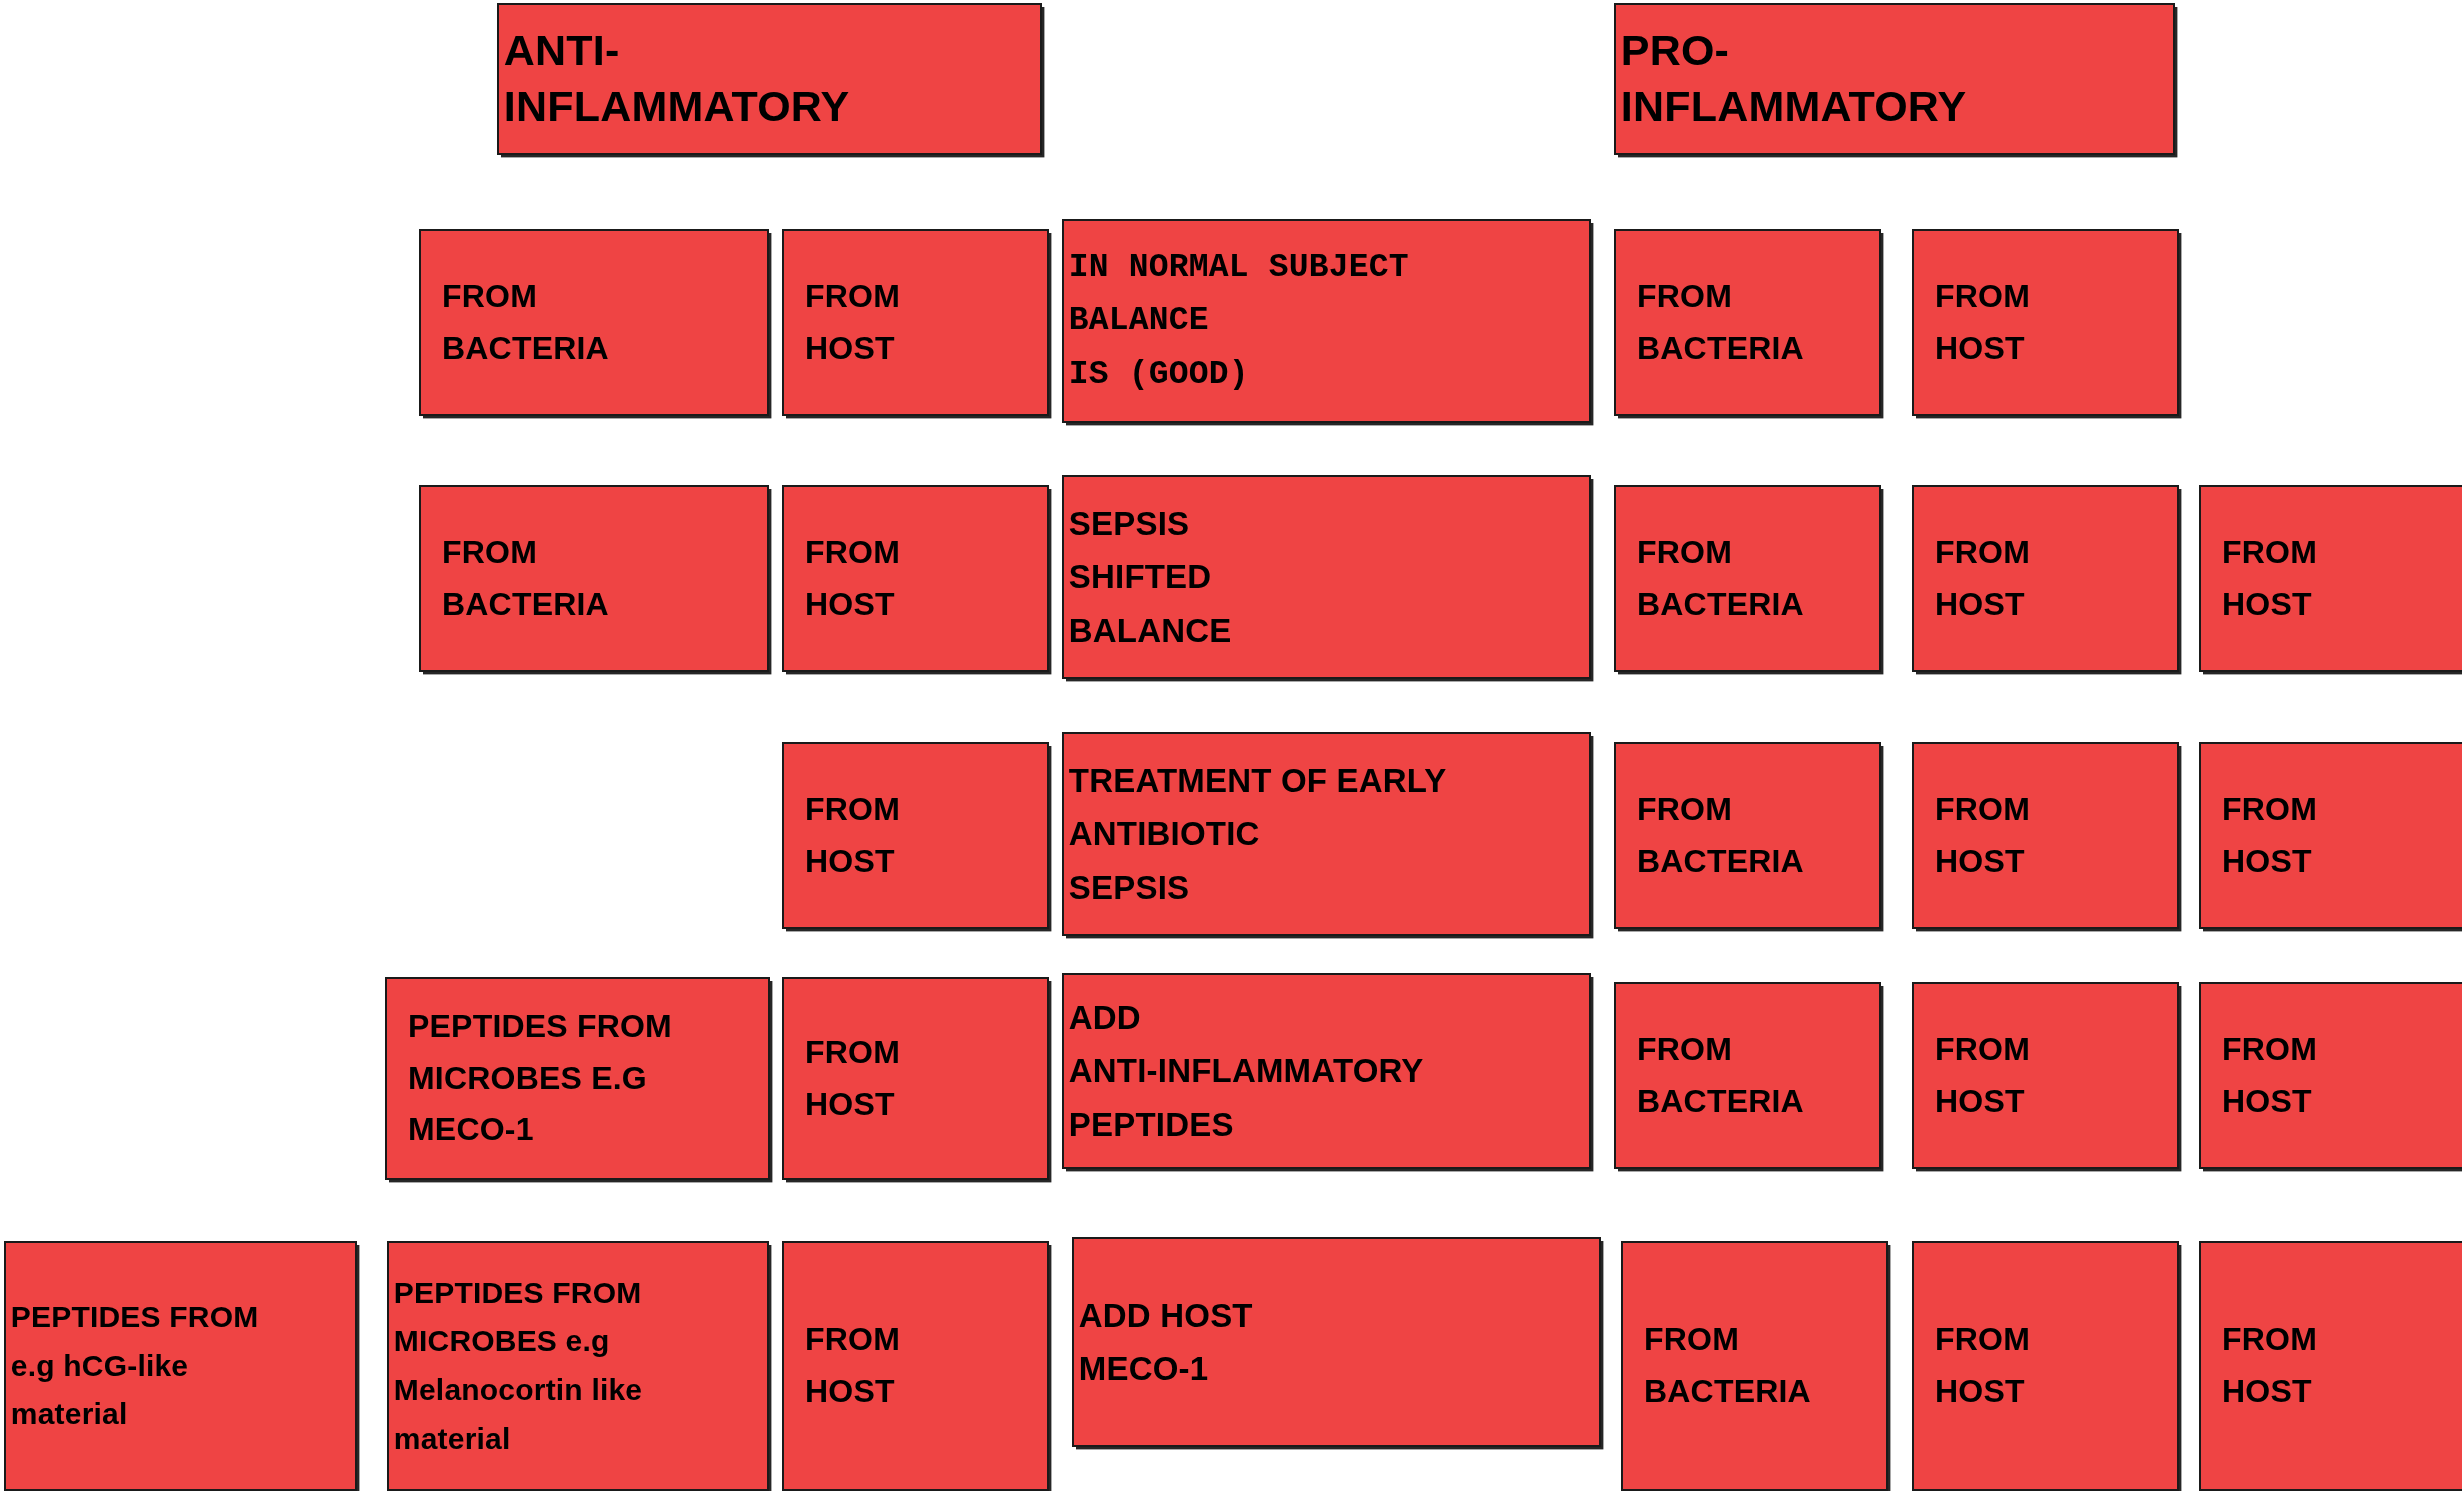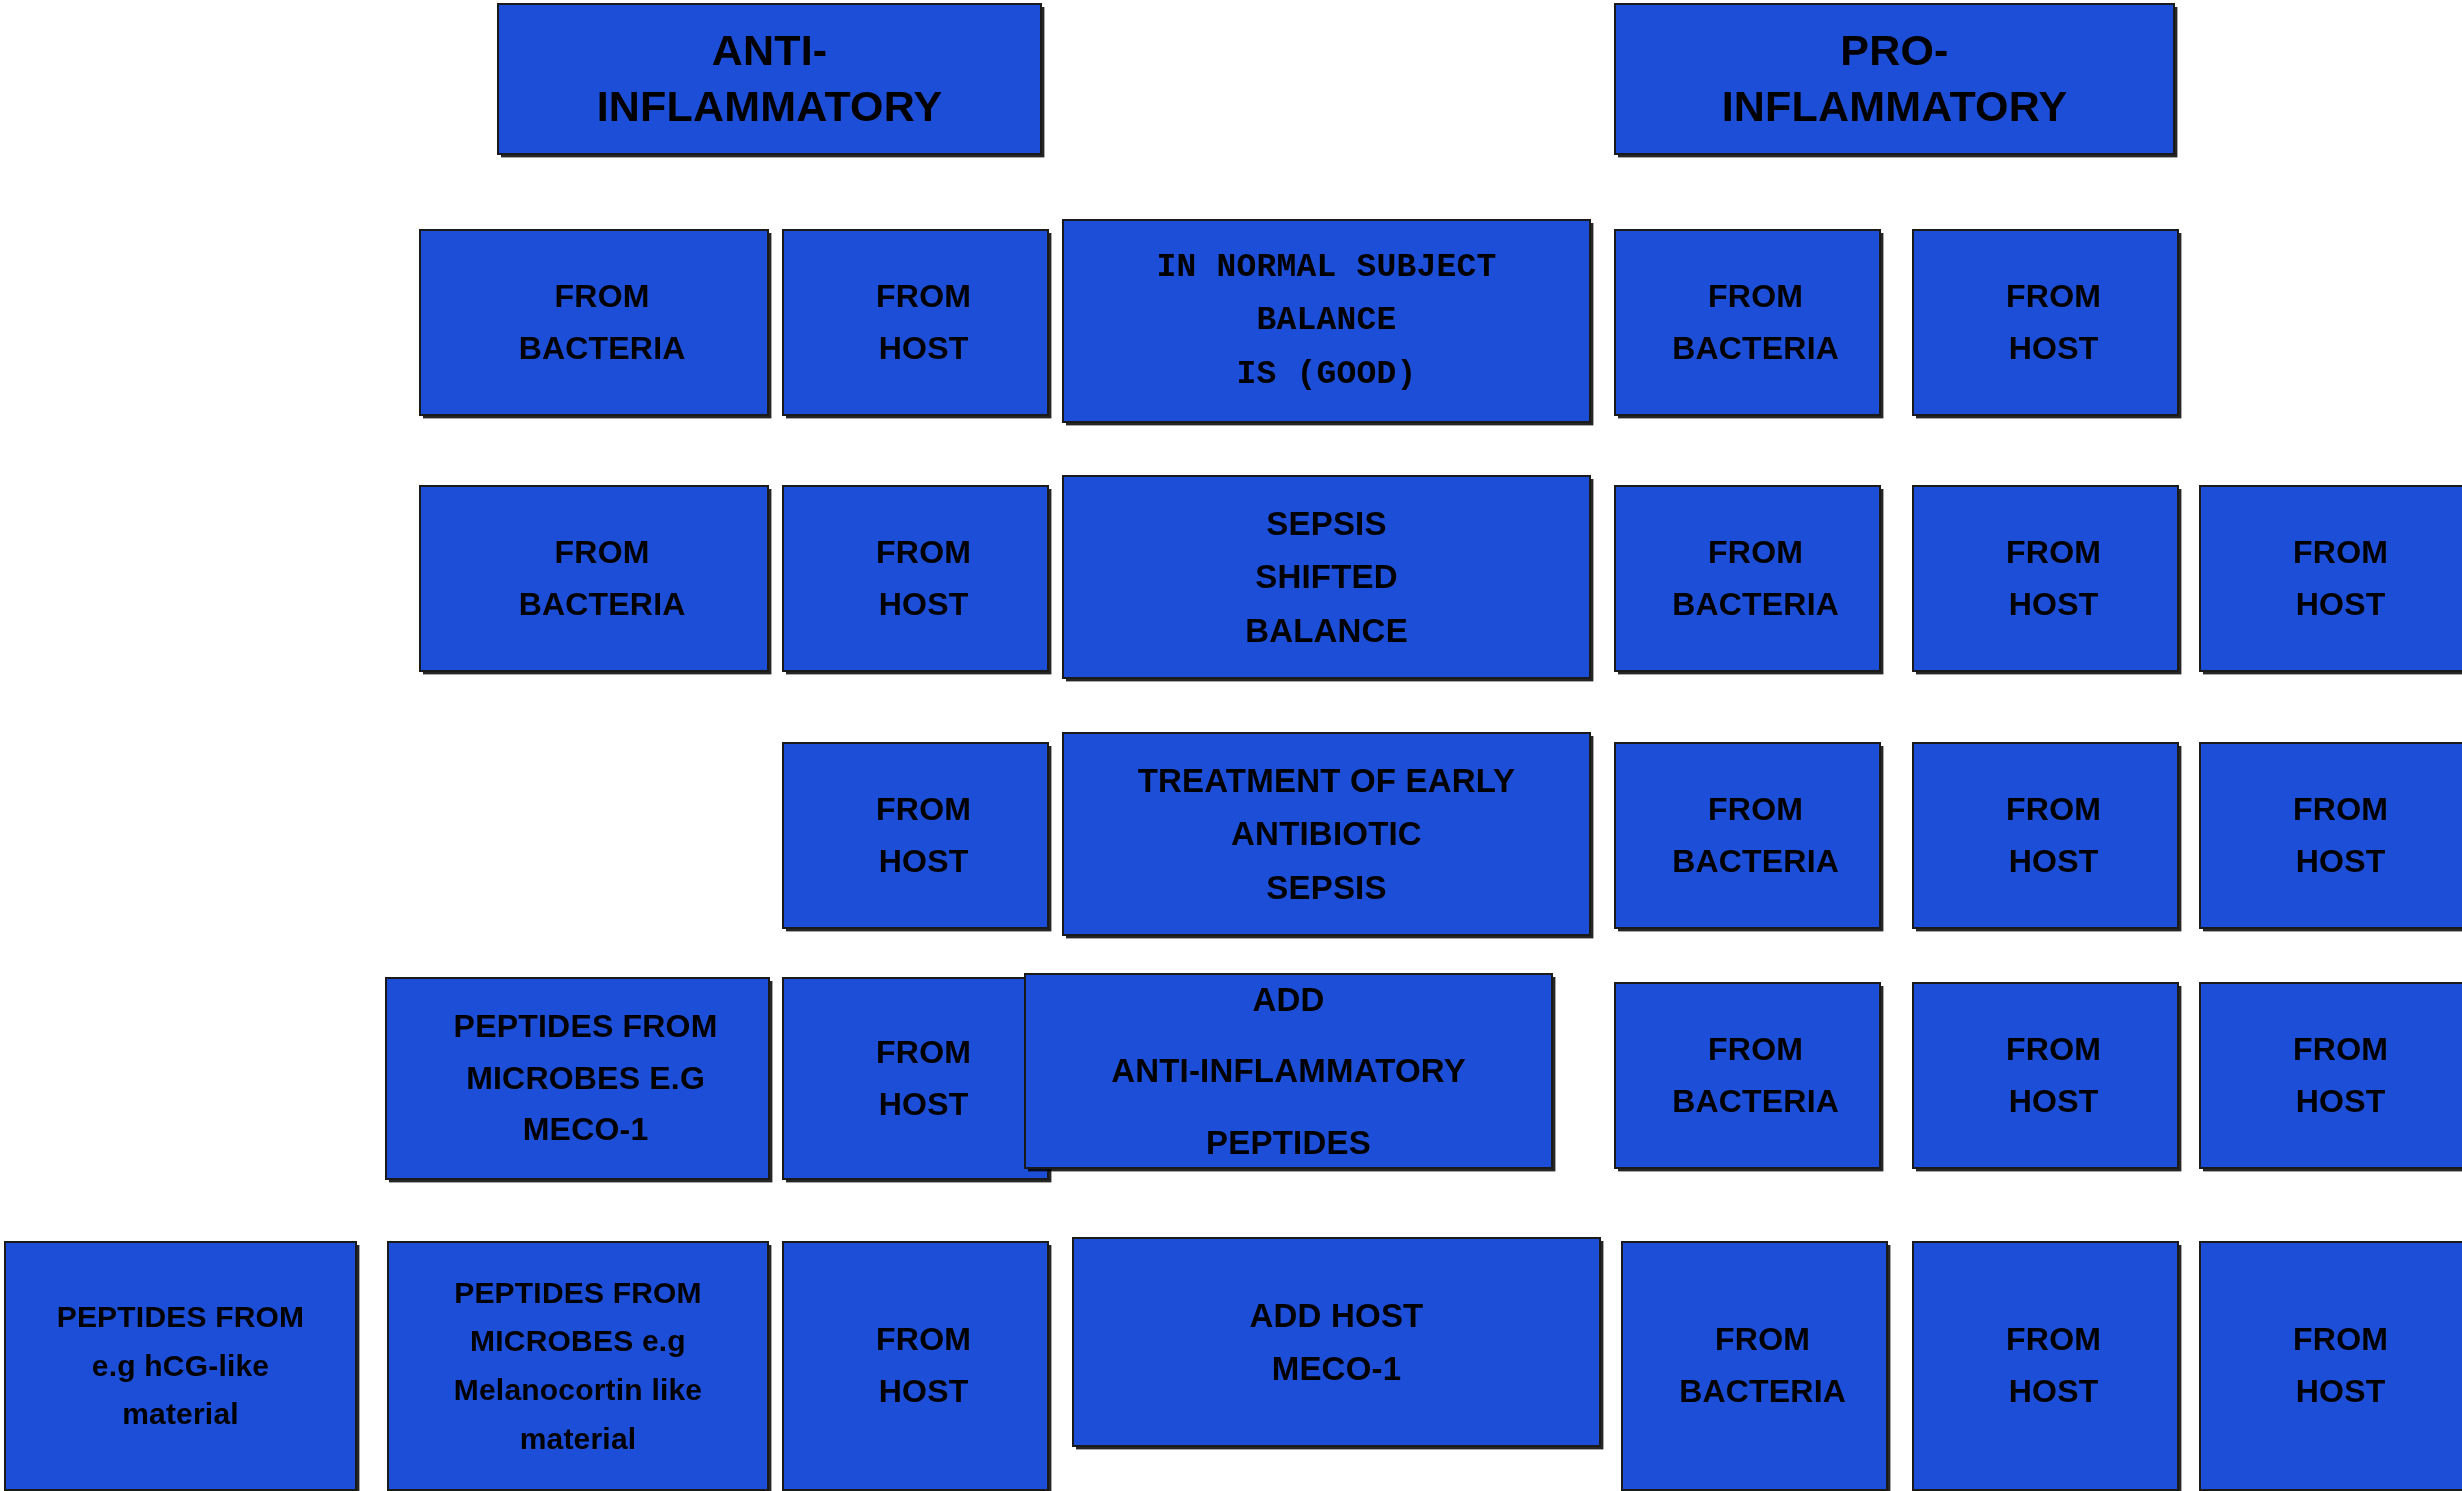--- a/index.html
+++ b/index.html
@@ -14,26 +14,26 @@
     position: relative;
     width: 2462px;
     height: 1491px;
     background: #ffffff;
     overflow: hidden;
   }
   .box {
     position: absolute;
     box-sizing: border-box;
     border: 2.4px solid #1a1a1a;
-    background: #1d4ed8;
+    background: #ef4444;
     display: flex;
     flex-direction: column;
     align-items: center;
     justify-content: center;
-    text-align: center;
+    text-align: left;
     color: #000000;
     font-weight: bold;
     letter-spacing: 0.2px;
     box-shadow: 3.2px 3.2px 0 -0.8px rgba(0,0,0,0.85);
     padding: 3.2px 4.8px;
   }
   .box .line {
     display: block;
     width: 100%;
     white-space: nowrap;
@@ -169,21 +169,21 @@
     <span class="line">PEPTIDES FROM</span>
     <span class="line">MICROBES E.G</span>
     <span class="line">MECO-1</span>
   </div>
 
   <div class="box cell" style="left:782px; top:977px; width:267px; height:203px;">
     <span class="line">FROM</span>
     <span class="line">HOST</span>
   </div>
 
-  <div class="box stmt" style="left:1024px; top:973px; width:529px; height:196px;gap:18px;">
+  <div class="box stmt" style="left:1062px; top:973px; width:529px; height:196px;">
     <span class="line">ADD</span>
     <span class="line">ANTI-INFLAMMATORY</span>
     <span class="line">PEPTIDES</span>
   </div>
 
   <div class="box cell" style="left:1614px; top:982px; width:267px; height:187px;">
     <span class="line">FROM</span>
     <span class="line">BACTERIA</span>
   </div>
 

